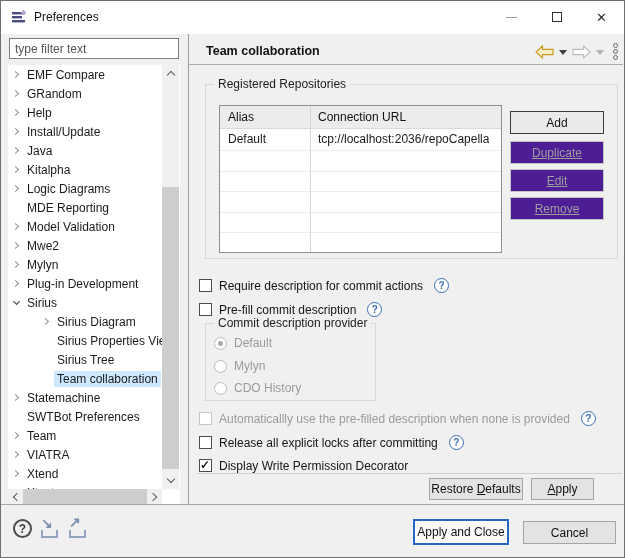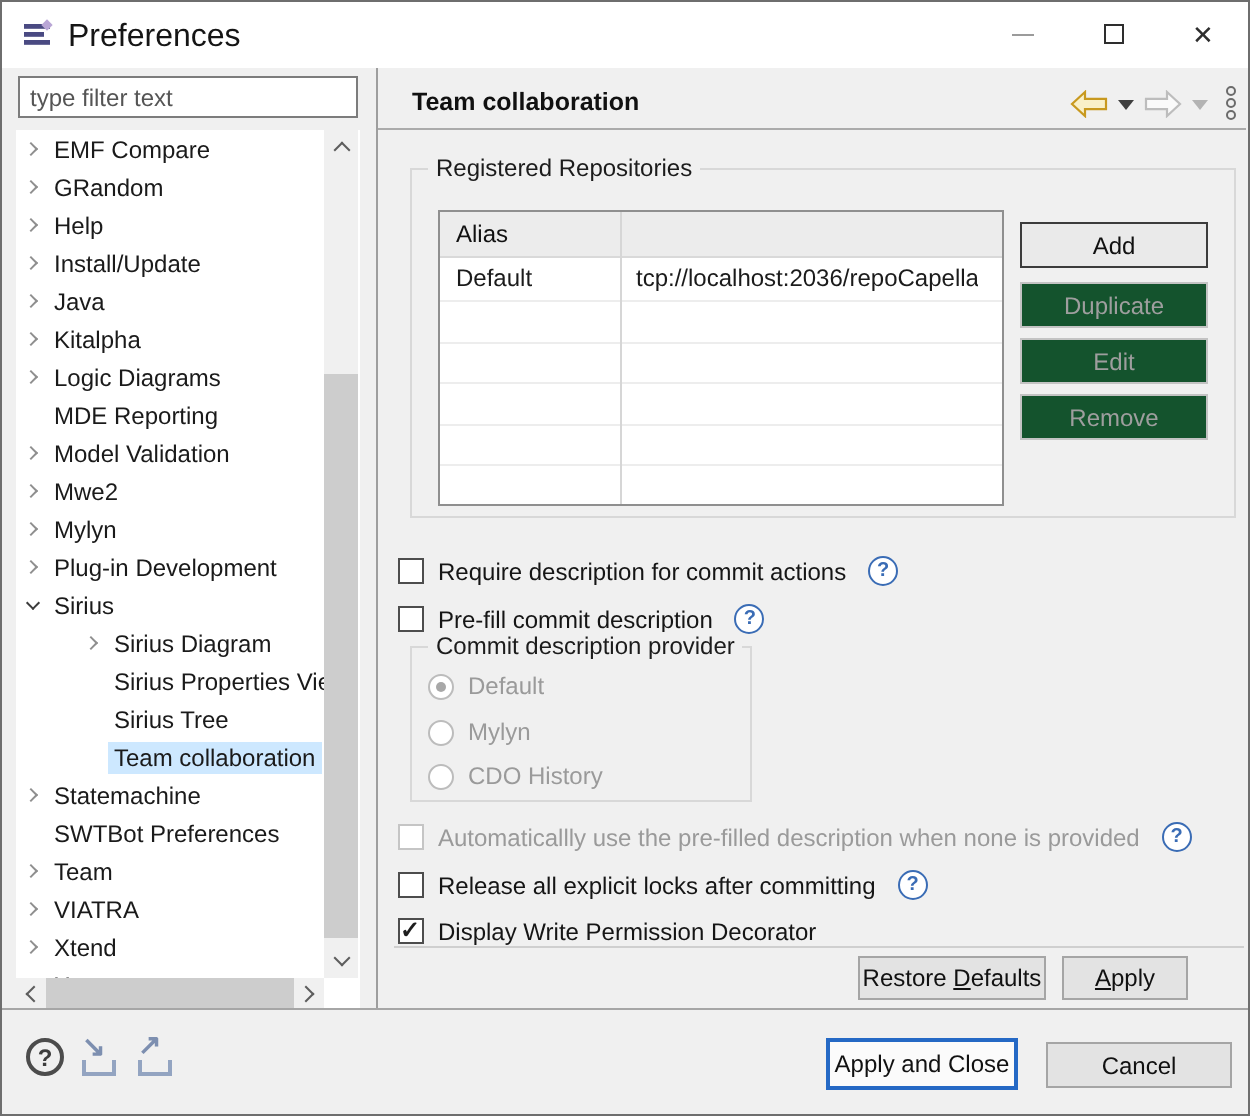--- a/index.html
+++ b/index.html
@@ -11,21 +11,21 @@
     background:#fff;
     position: relative;
   }
   .window {
     position:absolute; left:0; top:0; width:625px; height:558px;
     border:1px solid #6e6e6e; background:#f0f0f0; overflow:hidden;
   }
   
   .titlebar { position:absolute; left:0; top:0; width:100%; height:33px; background:#ffffff; }
   .app-icon { position:absolute; left:10px; top:8px; width:16px; height:16px; }
-  .title-text { position:absolute; left:33px; top:9px; font-size:16px; color:#151515; }
+  .title-text { position:absolute; left:33px; top:9px; font-size:12px; color:#151515; }
   .caption-btn { position:absolute; top:0; width:45px; height:32px; display:flex; align-items:center; justify-content:center; }
   .cap-min { right:90px; }
   .cap-max { right:45px; }
   .cap-close { right:0; }
   .min-glyph { width:11px; height:0; border-top:1px solid #9b9b9b; display:block; }
   .max-glyph { width:10px; height:10px; border:1px solid #2e2e2e; display:block; }
   .close-glyph { font-size:13px; color:#2e2e2e; line-height:1; }
 
   
   .filter-input {
@@ -85,21 +85,21 @@
   .col-div { position:absolute; left:90px; top:0; width:1px; height:100%; background:#d6d6d6; }
 
   
   .btn {
     font-family:"Liberation Sans",sans-serif; font-size:12px; color:#111;
     background:#e3e3e3; border:1px solid #a5a5a5; text-align:center;
     display:flex; align-items:center; justify-content:center; cursor:default;
   }
   .side-btn { position:absolute; left:509px; width:94px; height:23px; }
   .btn.primary-border { border:1px solid #3c3c3c; background:#eaeaea; }
-  .btn.disabled { background:#14532d; border-color:#c3c3c3; color:#9e9e9e; }
+  .btn.disabled { background:#4c1d95; border-color:#c3c3c3; color:#9e9e9e;text-decoration:underline; }
   #btn-add { top:110px; } #btn-duplicate { top:140px; } #btn-edit { top:168px; } #btn-remove { top:196px; }
 
   
   .check-row { position:absolute; left:198px; display:flex; align-items:center; height:15px; gap:7px; }
   .box { width:13px; height:13px; flex:0 0 13px; border:1px solid #4d4d4d; background:#fff; position:relative; }
   .check-row.checked .box::after {
     content:"✓"; position:absolute; left:0px; top:-2px; font-size:12px; font-weight:bold; color:#1d1d1d;
   }
   .check-row.disabled .box { border-color:#c5c5c5; }
   .check-row.disabled .clabel { color:#9a9a9a; }
@@ -338,20 +338,21 @@
   <div class="header-sep"></div>
 
   <div class="groupbox grp-repos">
     <span class="glabel">Registered Repositories</span>
   </div>
 
   <div class="repo-table">
     <div class="col-div"></div>
     <div class="thead">
       <div class="th col-alias">Alias</div>
+      <div class="th">Connection URL</div>
     </div>
     <div id="table-body">
         <div class="trow">
           <div class="td col-alias">Default</div>
           <div class="td">tcp://localhost:2036/repoCapella</div>
         </div>
         <div class="trow" style="height: 20.5px;"></div>
         <div class="trow" style="height: 20.5px;"></div>
         <div class="trow" style="height: 20.5px;"></div>
         <div class="trow" style="height: 20.5px;"></div>

